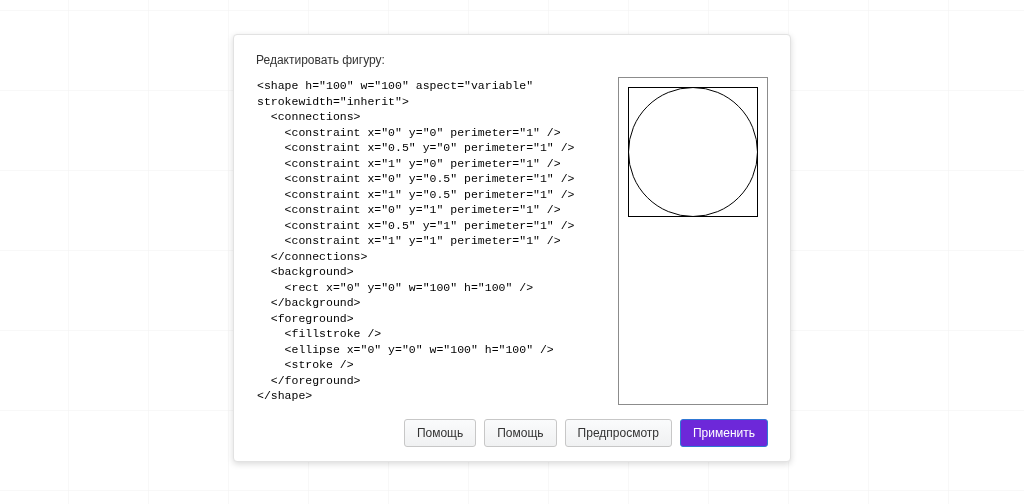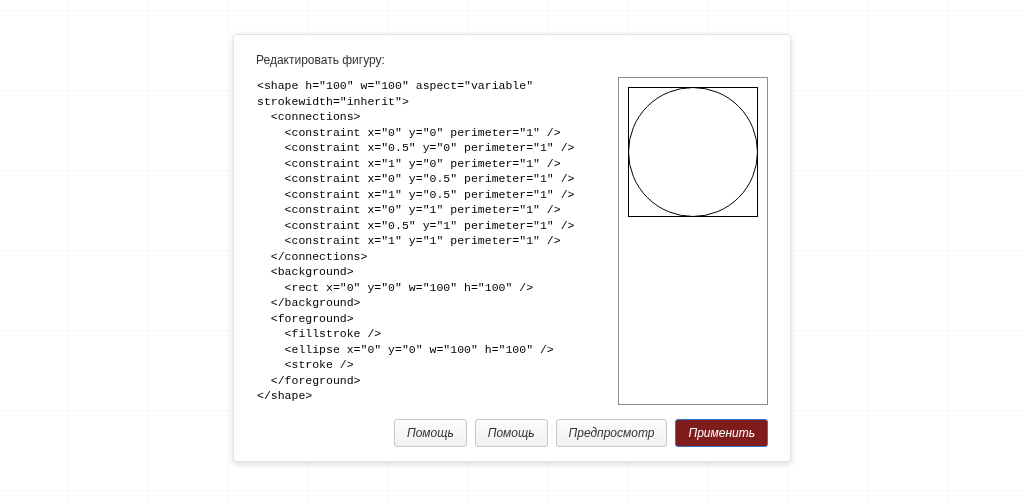--- a/index.html
+++ b/index.html
@@ -75,24 +75,23 @@
     gap: 8px;
   }
   .btn {
     font-size: 12px;
     padding: 6px 12px;
     border-radius: 3px;
     cursor: pointer;
     border: 1px solid #c7c7c7;
     background: linear-gradient(#fafbfc, #f0f1f2);
     color: #333;
-    font-style: italic;
   }
   .btn-primary {
-    background: #7f1d1d;
+    background: #6d28d9;
     border: 1px solid #2f78d4;
     color: #fff;
     text-align: center;
   }
 </style>
 </head>
 <body>
 
 <svg class="grid-bg" width="1024" height="504">
   <defs>

